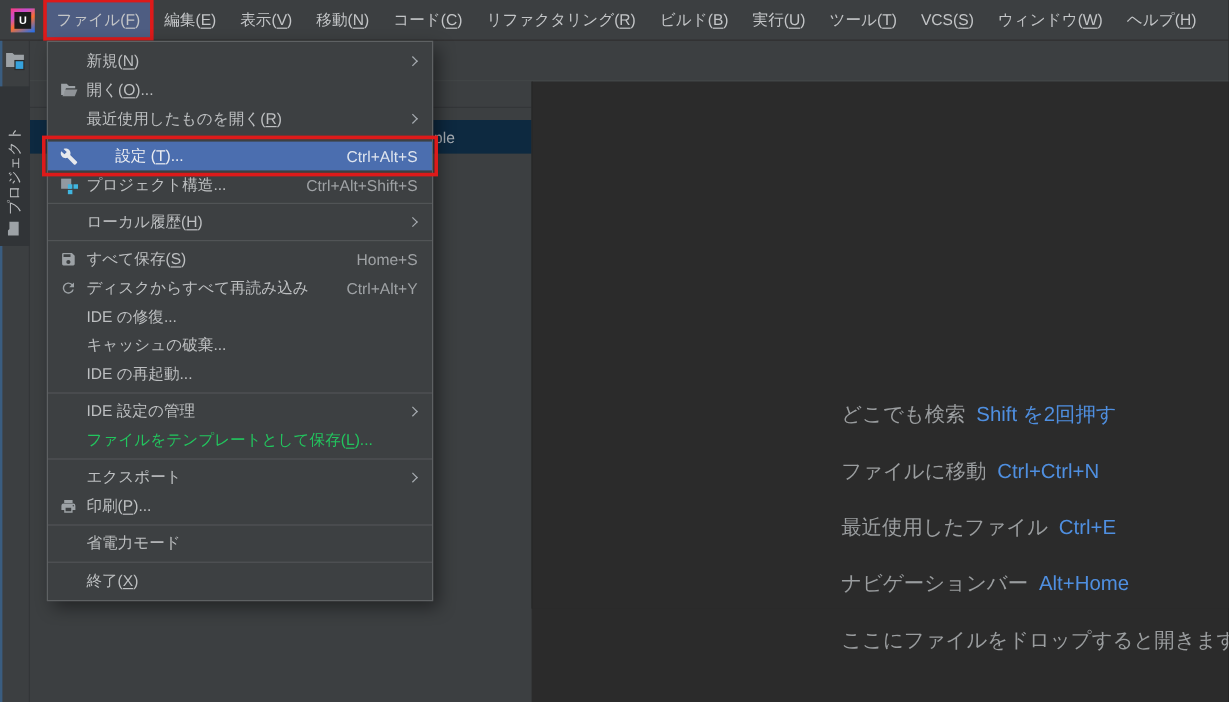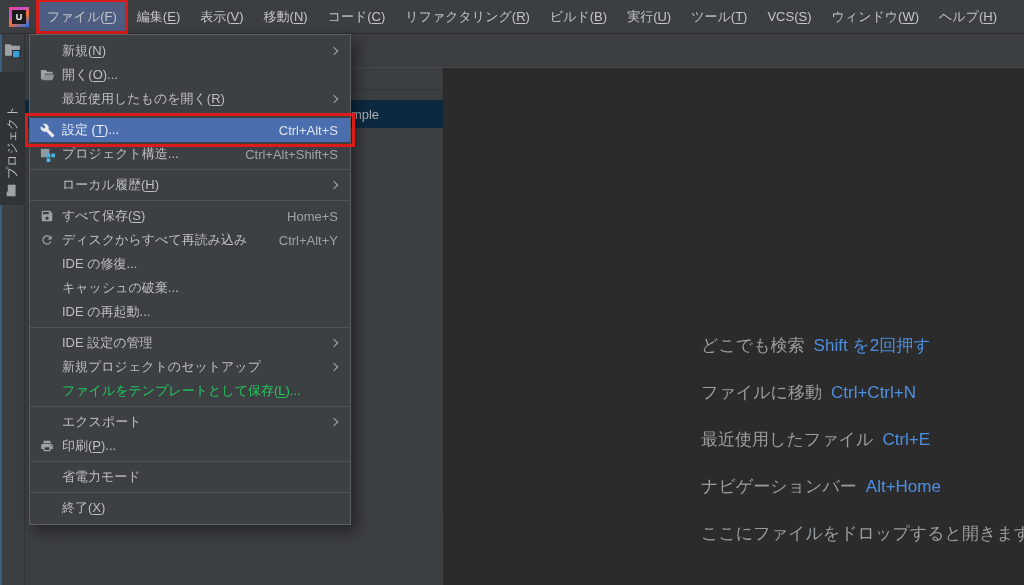--- a/index.html
+++ b/index.html
@@ -80,30 +80,30 @@
     position:absolute; left:443px; top:68px; width:581px; height:439px;
     background:#2b2b2b; border-left:1px solid #282828;
   }
   #hints { position:absolute; left:257px; top:254px; }
   .hint-line { height:47px; line-height:47px; font-size:17px; white-space:nowrap; }
   .hint-label { color:#9a9d9f; }
   .hint-key { color:#4f8fe0; margin-left:9px; }
 
   
   #file-menu {
-    position:absolute; left:29px; top:34px; width:322px; z-index:20;
+    position:absolute; left:39px; top:34px; width:322px; z-index:20;
     background:#3d4042; border:1px solid #5e6163;
     box-shadow:5px 6px 14px rgba(0,0,0,.45);
     padding:4px 0;
   }
   .mrow {
     height:24px; display:flex; align-items:center;
     padding:0 12px 0 8px; cursor:default; white-space:nowrap;
   }
-  .mrow.selected { background:#4b6eaf; }
+  .mrow.selected { background:#4b6eaf;gap:24px; }
   .mrow.selected .mlabel { color:#eceef2; }
   .mrow.selected .mshortcut { color:#dfe5ee; }
   .mrow.annotated { outline:3px solid #dd1a1a; outline-offset:2px; }
   .mrow.disabled .mlabel { color:#22c55e; }
   .micon { width:18px; margin-right:6px; display:flex; align-items:center; justify-content:center; flex:0 0 auto; }
   .mlabel { color:#bdbfc1; }
   .mspacer { flex:1; }
   .mshortcut { color:#9fa2a5; margin-left:18px; }
   .marrow {
     width:6px; height:6px; flex:0 0 auto;
@@ -291,26 +291,20 @@
         <span class="mlabel">IDE の再起動...</span>
         <span class="mspacer"></span>
       </div>
       <div class="msep"></div>
       <div class="mrow">
         <span class="micon"></span>
         <span class="mlabel">IDE 設定の管理</span>
         <span class="mspacer"></span>
         <span class="marrow"></span>
       </div>
-      <div class="mrow">
-        <span class="micon"></span>
-        <span class="mlabel">新規プロジェクトのセットアップ</span>
-        <span class="mspacer"></span>
-        <span class="marrow"></span>
-      </div>
       <div class="mrow disabled">
         <span class="micon"></span>
         <span class="mlabel">ファイルをテンプレートとして保存(<u>L</u>)...</span>
         <span class="mspacer"></span>
       </div>
       <div class="msep"></div>
       <div class="mrow">
         <span class="micon"></span>
         <span class="mlabel">エクスポート</span>
         <span class="mspacer"></span>

